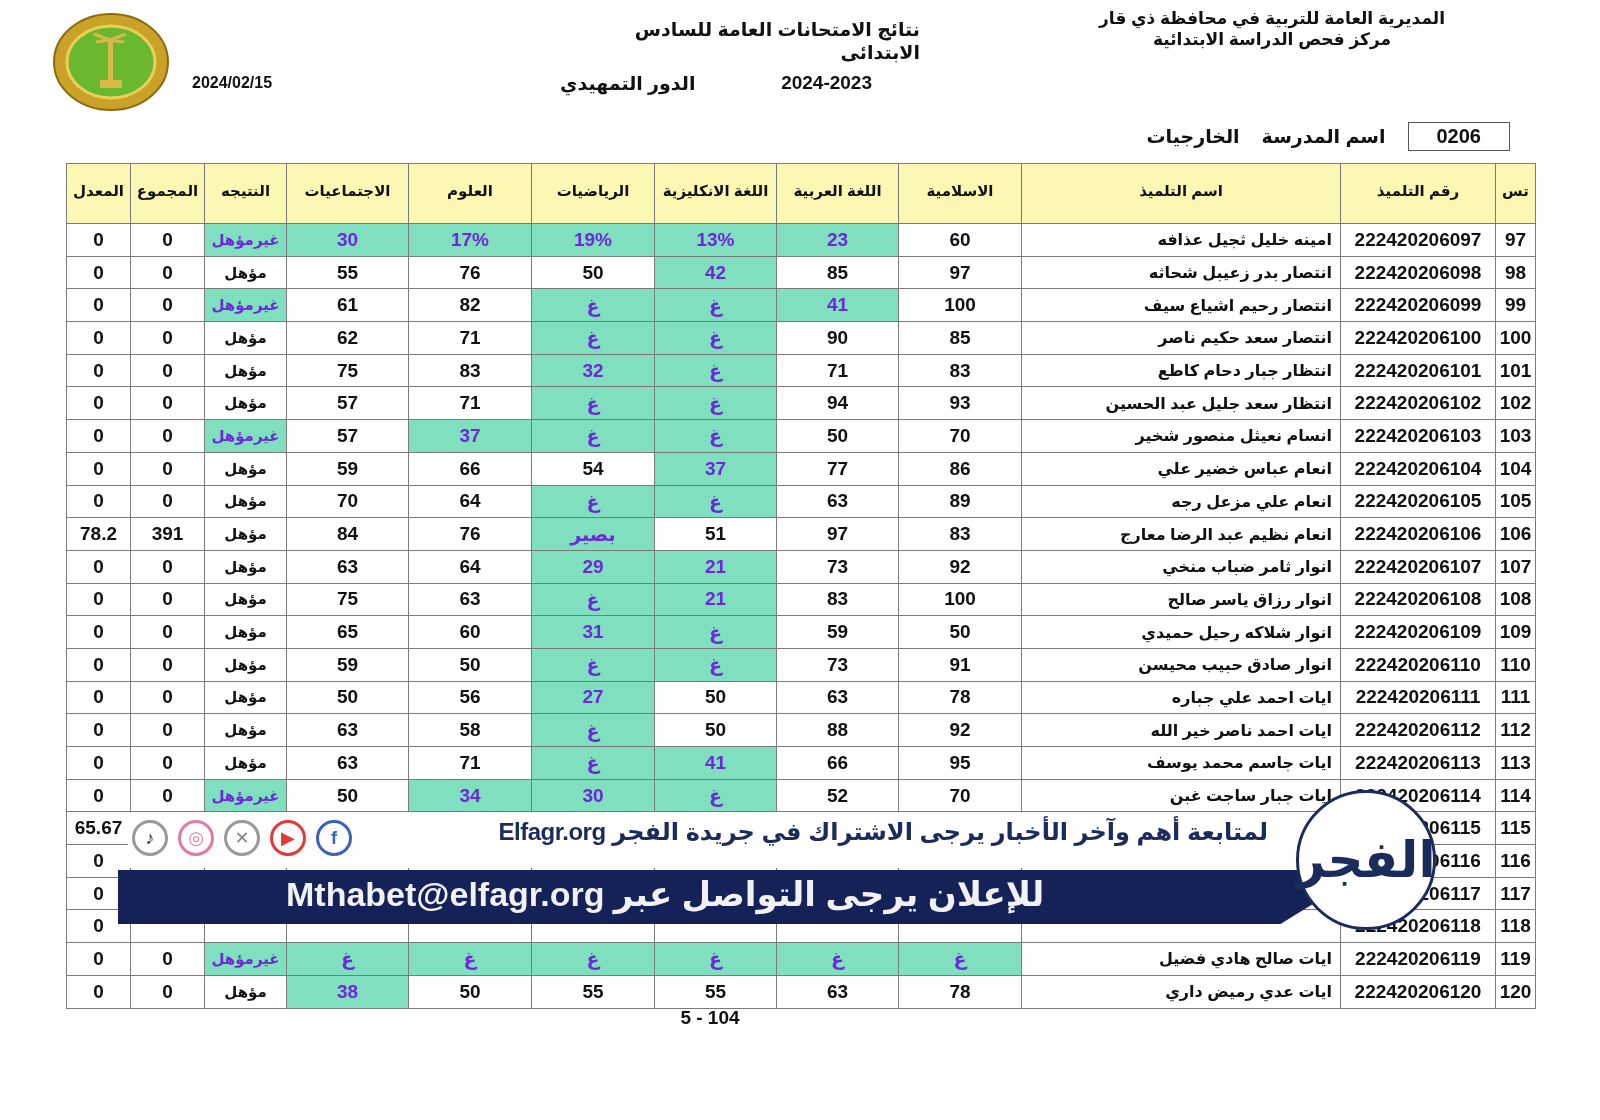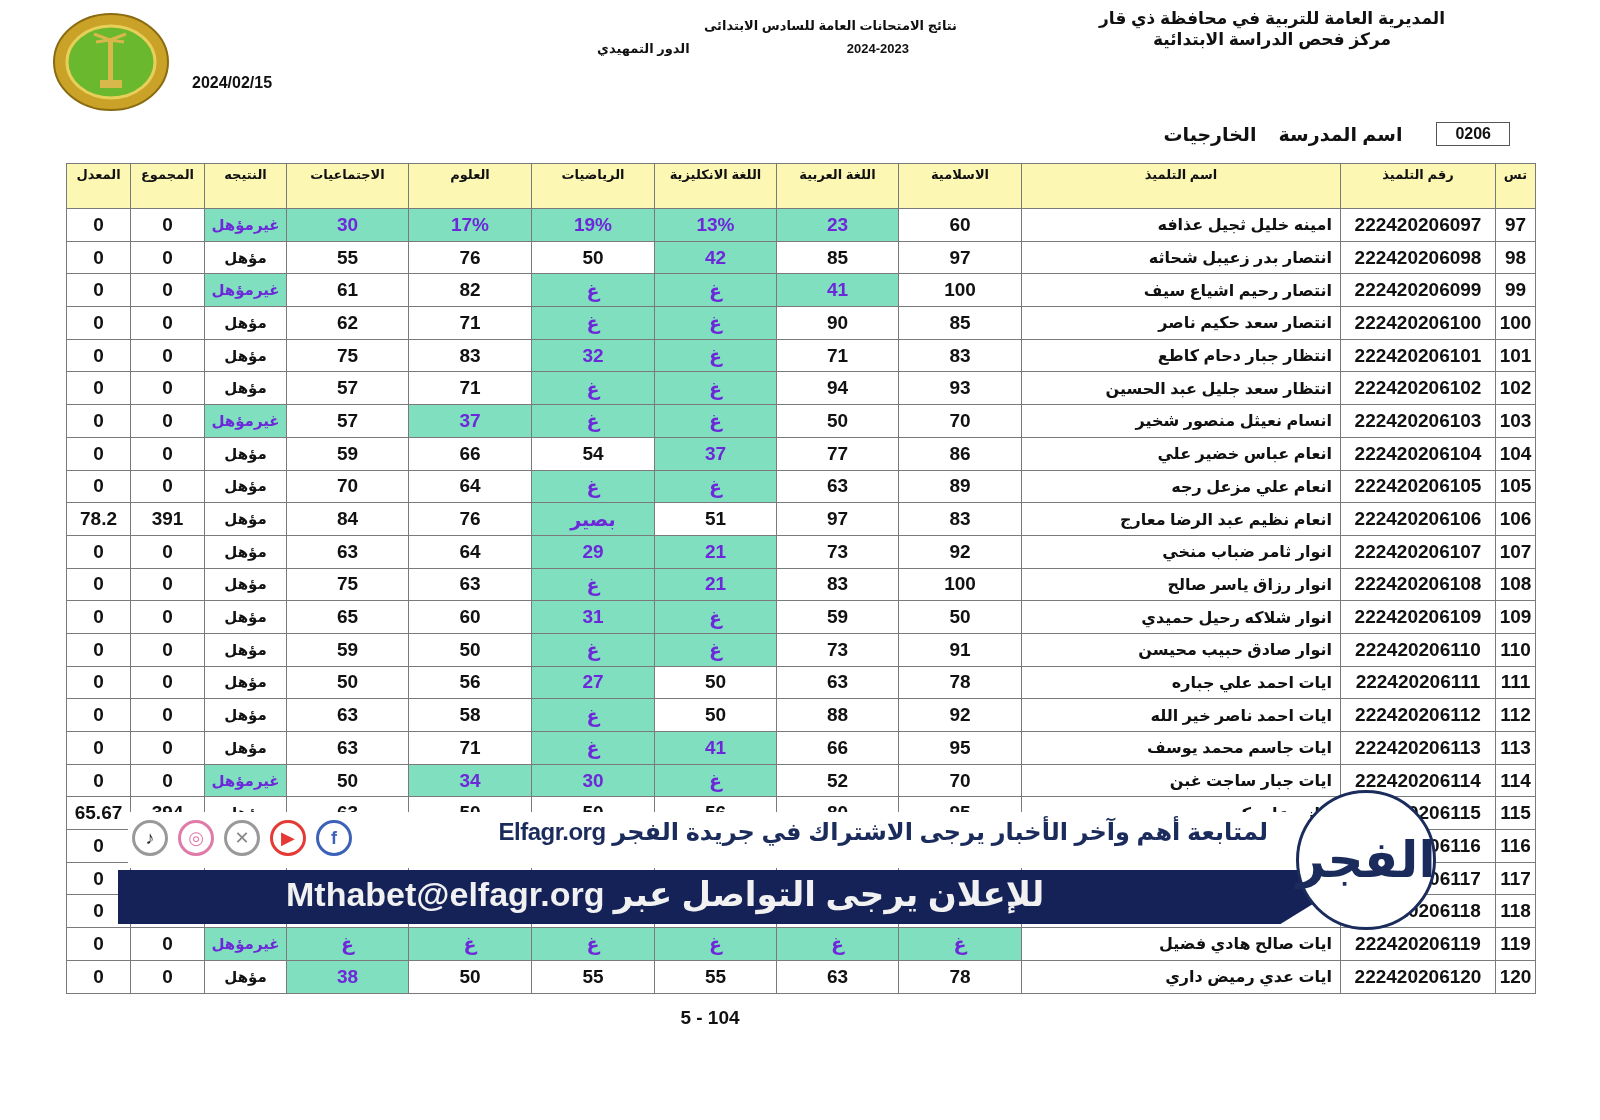--- a/index.html
+++ b/index.html
@@ -2,32 +2,32 @@
 <html><head>
 <meta charset="utf-8">
 <style>
   html, body { margin:0; padding:0; }
   body { width:1600px; height:1120px; background:#ffffff; position:relative; overflow:hidden;
          font-family:"Liberation Sans", "DejaVu Sans", sans-serif; color:#111; }
   .abs { position:absolute; }
   .hdr-right { right:118px; top:8px; width:420px; text-align:center; direction:rtl;
                font-weight:bold; font-size:17px; line-height:21px; }
   .hdr-right div:nth-child(1) { padding-left:0; }
-  .hdr-center { left:560px; top:18px; width:360px; direction:rtl; font-weight:bold; font-size:13px;margin-left:37px; }
+  .hdr-center { left:560px; top:18px; width:360px; direction:rtl; font-weight:bold; font-size:19px; }
   .hdr-center .l1 { text-align:right; }
   .hdr-center .l2 { display:flex; justify-content:space-between; direction:rtl; margin-top:8px; padding-right:48px; }
   .date { left:192px; top:74px; font-weight:bold; font-size:16px; }
   .logo { left:52px; top:12px; width:118px; height:100px; }
   .school { right:90px; top:122px; direction:rtl; display:flex; align-items:center; gap:18px; font-weight:bold; font-size:19px; }
-  .school .code { border:1.5px solid #555; padding:2px 18px; font-size:16px; margin-left:16px; }
+  .school .code { border:1.5px solid #555; padding:2px 28px; font-size:20px; margin-left:4px; }
   .school .lbl { margin-left:4px; }
 
   table.grid { position:absolute; left:66px; top:163px; border-collapse:collapse; direction:rtl; table-layout:fixed; }
   table.grid th, table.grid td { border:1px solid #7a7a7a; padding:0; text-align:center; font-weight:bold; overflow:hidden; white-space:nowrap; }
-  table.grid th { background:#fdf7b4; height:41px; font-size:13px; vertical-align:top; padding-top:3px; }
+  table.grid th { background:#fdf7b4; height:41px; font-size:15px; vertical-align:top; padding-top:18px; }
   table.grid td { height:31.7px; font-size:19px; }
   td.name { text-align:right !important; padding-right:8px !important; font-size:16px !important; }
   td.fail { background:#7fdfbf; color:#6d28d9; }
   td.res { font-size:15px !important; }
 
   .page-no { left:0; width:1420px; top:1007px; text-align:center; font-weight:bold; font-size:19px; }
 
   
   .ad-top { left:128px; top:812px; width:1180px; height:56px; background:#ffffff; }
   .ad-top-text { position:absolute; right:40px; top:6px; direction:rtl; font-size:24px; font-weight:bold; color:#1b2c5c; white-space:nowrap; letter-spacing:-0.5px; }

